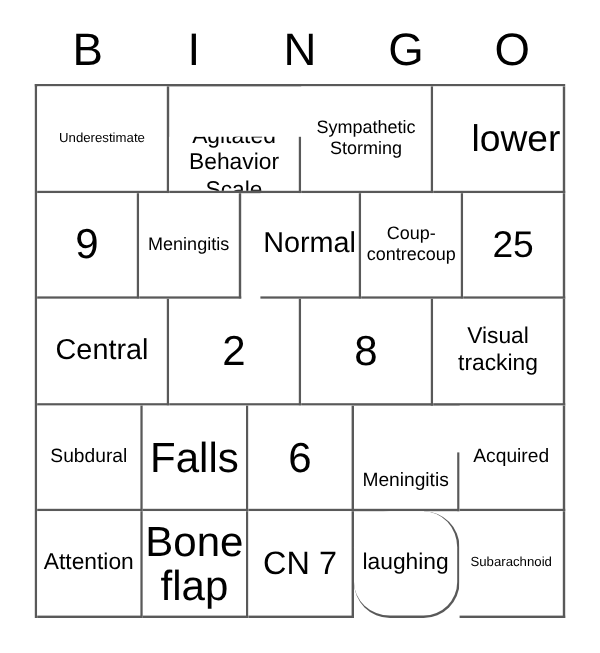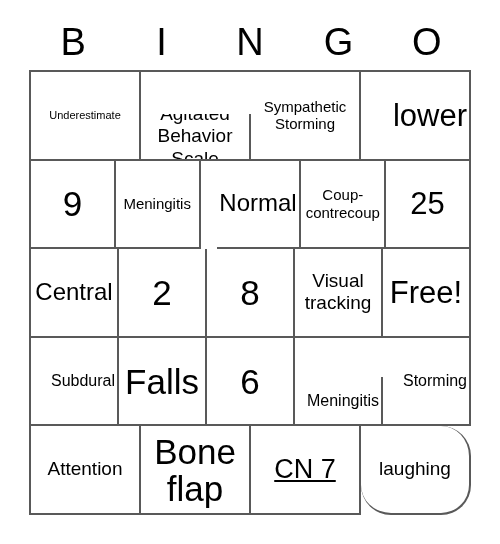--- a/index.html
+++ b/index.html
@@ -80,21 +80,21 @@
     width: 100%;
     line-height: 1.12;
     color: #000000;
     word-wrap: break-word;
     overflow-wrap: break-word;
     hyphens: manual;
   }
   
   .sz-xs  { font-size: 11px; line-height: 1.18; }
   .sz-s   { font-size: 15px; line-height: 1.18; }
-  .sz-m   { font-size: 16px; line-height: 1.20; text-align: right; }
+  .sz-m   { font-size: 16px; line-height: 1.20; }
   .sz-l   { font-size: 19px; line-height: 1.18; }
   .sz-xl  { font-size: 24px; line-height: 1.12; }
   .sz-2xl { font-size: 27px; line-height: 1.10; }
   .sz-3xl { font-size: 31px; line-height: 1.08; }
   .sz-4xl { font-size: 35px; line-height: 1.06; }
 </style>
 </head>
 <body>
 
 <div id="card-root">
@@ -148,52 +148,52 @@
         </div>
       <div class="bingo-cell" style="border-right-color: rgb(89, 89, 89); border-bottom-color: rgb(89, 89, 89);">
           <span class="cell-text sz-4xl">2</span>
         </div>
       <div class="bingo-cell" style="border-right-color: rgb(89, 89, 89); border-bottom-color: rgb(89, 89, 89);">
           <span class="cell-text sz-4xl">8</span>
         </div>
       <div class="bingo-cell" style="border-right-color: rgb(89, 89, 89); border-bottom-color: rgb(89, 89, 89);">
           <span class="cell-text sz-l">Visual tracking</span>
         </div>
-      <div class="bingo-cell" style="border-right-color: rgb(89, 89, 89); border-bottom-color: rgb(89, 89, 89);">
-          <span class="cell-text sz-3xl">Free!</span>
-        </div>
     </div>
 
     <div class="bingo-row">
       <div class="bingo-cell" style="border-right-color: rgb(89, 89, 89); border-bottom-color: rgb(89, 89, 89);">
           <span class="cell-text sz-m">Subdural</span>
         </div>
       <div class="bingo-cell" style="border-right-color: rgb(89, 89, 89); border-bottom-color: rgb(89, 89, 89);">
           <span class="cell-text sz-4xl">Falls</span>
         </div>
       <div class="bingo-cell" style="border-right-color: rgb(89, 89, 89); border-bottom-color: rgb(89, 89, 89);">
           <span class="cell-text sz-4xl">6</span>
         </div>
       <div class="bingo-cell" style="border-right-color: rgb(89, 89, 89); border-bottom-color: rgb(89, 89, 89); margin-top: 39px;">
           <span class="cell-text sz-m">Meningitis</span>
         </div>
       <div class="bingo-cell" style="border-right-color: rgb(89, 89, 89); border-bottom-color: rgb(89, 89, 89);">
-          <span class="cell-text sz-m">Storming</span>
+          <span class="cell-text sz-m">Acquired</span>
         </div>
     </div>
 
     <div class="bingo-row">
       <div class="bingo-cell" style="border-right-color: rgb(89, 89, 89); border-bottom-color: rgb(89, 89, 89);">
           <span class="cell-text sz-l">Attention</span>
         </div>
       <div class="bingo-cell" style="border-right-color: rgb(89, 89, 89); border-bottom-color: rgb(89, 89, 89);">
           <span class="cell-text sz-4xl">Bone flap</span>
         </div>
-      <div class="bingo-cell" style="border-right-color: rgb(89, 89, 89); border-bottom-color: rgb(89, 89, 89); text-decoration: underline;">
+      <div class="bingo-cell" style="border-right-color: rgb(89, 89, 89); border-bottom-color: rgb(89, 89, 89);">
           <span class="cell-text sz-2xl">CN 7</span>
         </div>
       <div class="bingo-cell" style="border-right-color: rgb(89, 89, 89); border-bottom-color: rgb(89, 89, 89); border-radius: 30px;">
           <span class="cell-text sz-l">laughing</span>
+        </div>
+      <div class="bingo-cell" style="border-right-color: rgb(89, 89, 89); border-bottom-color: rgb(89, 89, 89);">
+          <span class="cell-text sz-xs">Subarachnoid</span>
         </div>
     </div>
 
   </div>
 </div>
 
 </body></html>

